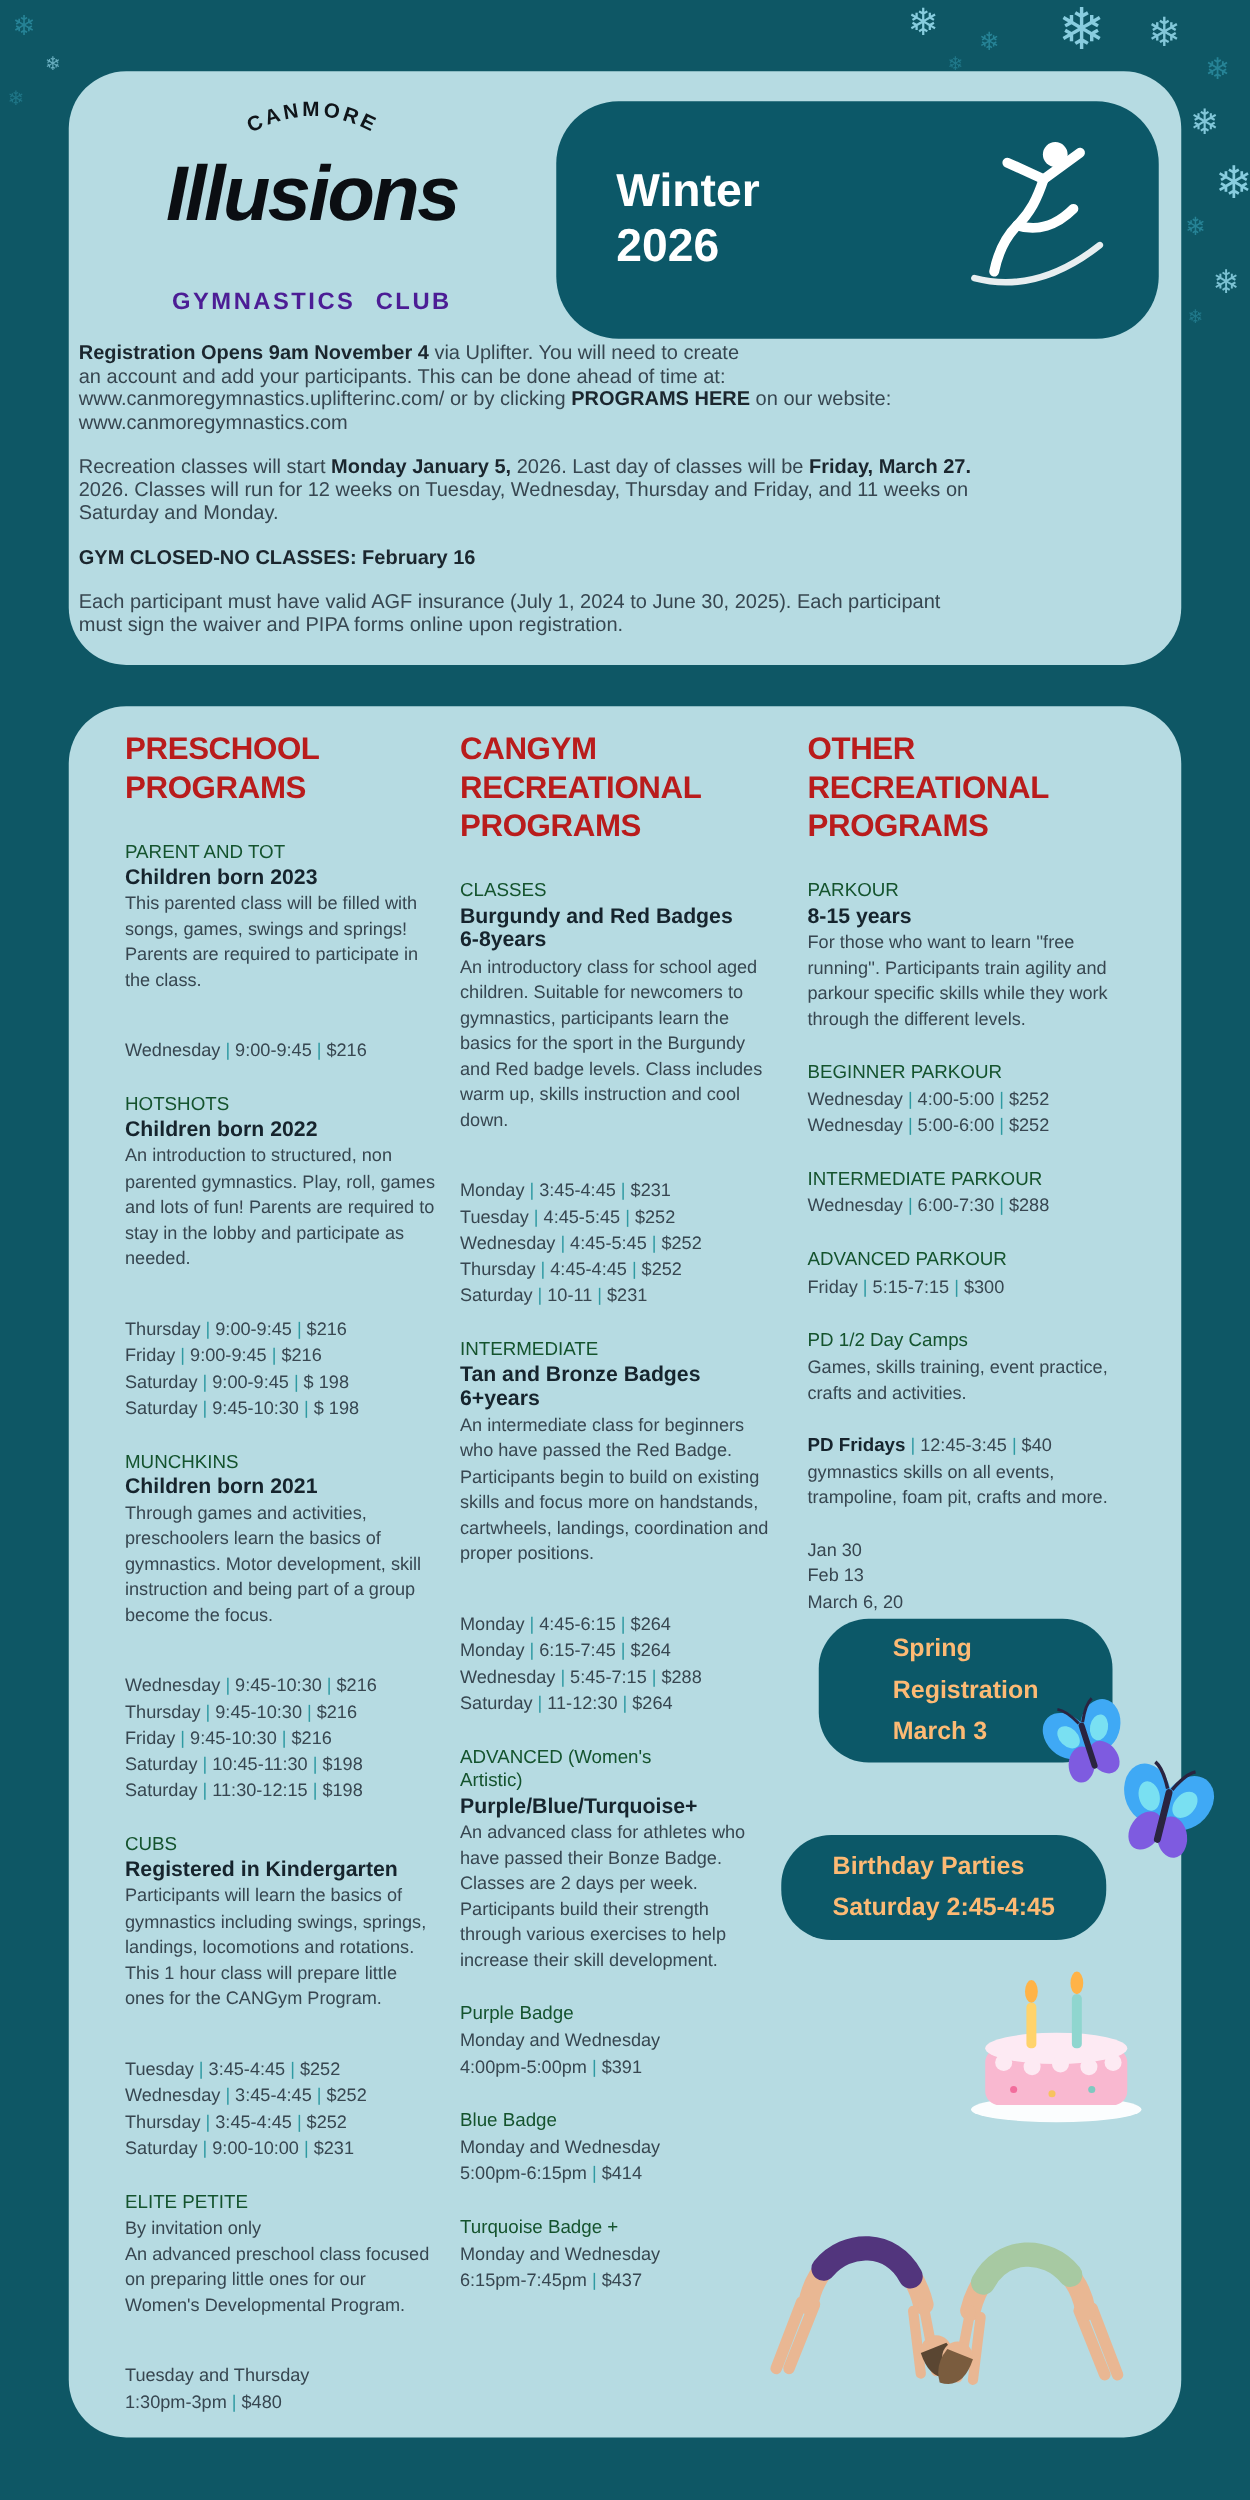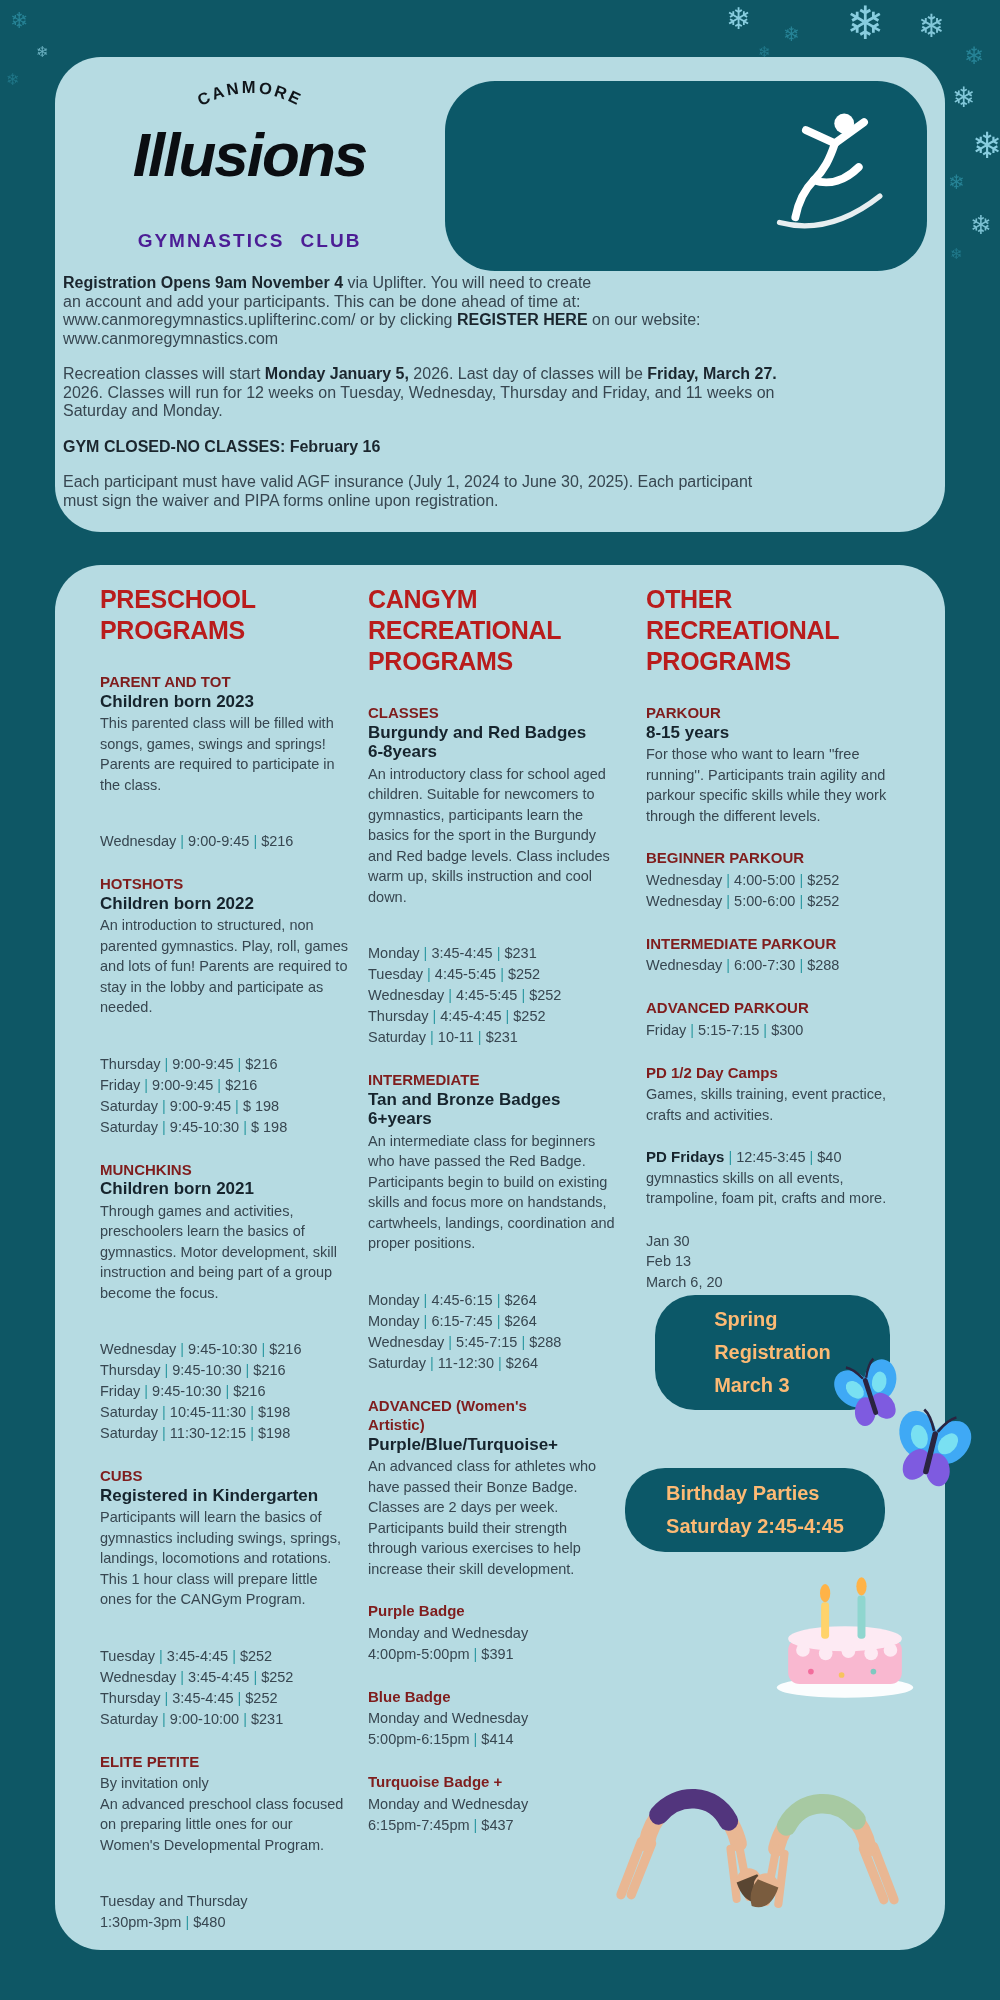--- a/index.html
+++ b/index.html
@@ -31,21 +31,21 @@
   .intro p{margin:0 0 17px 0;white-space:pre-line}
   .intro b{color:#1b262e}
   .intro p.bold{font-weight:bold;color:#1b262e}
 
   
   .col{position:absolute;top:19px;width:252px;color:var(--body,#374650)}
   .col1{left:45px}.col2{left:313px}.col3{left:591px}
   .col-title{font-size:25px;line-height:31px;font-weight:700;letter-spacing:-0.3px;color:#b91c1c;
              white-space:pre-line;margin-bottom:26px}
   .sec{margin-bottom:22px}
-  .sec-h{font-size:15px;line-height:19.5px;font-weight:bold;color:#7f1d1d;white-space:pre-line}
+  .sec-h{font-size:15px;line-height:19.5px;font-weight:normal;color:#14532d;white-space:pre-line}
   .sec-sub{font-size:17px;line-height:19.5px;font-weight:bold;color:#16242d}
   .sec-body{font-size:14.5px;line-height:20.5px;margin-top:2px;white-space:pre-line}
   .sched{margin-top:2px}
   .sched.gap{margin-top:36px}
   .sched-line{font-size:14.5px;line-height:21px;white-space:nowrap}
   .pipe{color:var(--pipe,#2e9aa2);padding:0 4px}
   .inline-bold{font-weight:bold;color:#16242d;font-size:15px}
 
   
   .pill{position:absolute;background:var(--accent,#0c5868);color:#fdba74;border-radius:40px;
@@ -81,37 +81,38 @@
     <div class="logo">
       <svg width="150" height="44" viewBox="0 0 150 44">
         <path id="arcpath" d="M 15 40 Q 75 0 135 40" fill="none"></path>
         <text class="arc-text"><textPath href="#arcpath" startOffset="50%" text-anchor="middle">CANMORE</textPath></text>
       </svg>
       <div class="brand-main">Illusions</div>
       <div class="brand-sub">GYMNASTICS CLUB</div>
     </div>
 
     <div class="season">
+      <div class="season-text"><span>Winter</span><br><span>2026</span></div>
       <svg width="120" height="132" viewBox="0 0 90 100">
         <g stroke="#ffffff" stroke-width="6" stroke-linecap="round" fill="none">
           <path d="M48 26 C44 38 40 46 32 54"></path>
           <path d="M48 26 L70 10"></path>
           <path d="M48 26 L26 16"></path>
           <path d="M32 54 C44 58 56 54 66 44"></path>
           <path d="M32 54 C24 62 20 72 18 82"></path>
           <path d="M6 86 Q44 96 82 66" stroke-width="4" opacity="0.9"></path>
         </g>
         <circle cx="55" cy="11" r="7.5" fill="#ffffff"></circle>
       </svg>
     </div>
 
     <div class="intro">
       <p><b>Registration Opens 9am November 4</b><span> via Uplifter. You will need to create
 an account and add your participants. This can be done ahead of time at:
-www.canmoregymnastics.uplifterinc.com/ or by clicking </span><b>REGISTER HERE</b><span> on our website:
+www.canmoregymnastics.uplifterinc.com/ or by clicking </span><b>PROGRAMS HERE</b><span> on our website:
 www.canmoregymnastics.com</span></p>
       <p><span>Recreation classes will start </span><b>Monday January 5,</b><span> 2026. Last day of classes will be </span><b>Friday, March 27.</b><span>
 2026. Classes will run for 12 weeks on Tuesday, Wednesday, Thursday and Friday, and 11 weeks on
 Saturday and Monday.</span></p>
       <p class="bold">GYM CLOSED-NO CLASSES: February 16</p>
       <p>Each participant must have valid AGF insurance (July 1, 2024 to June 30, 2025). Each participant
 must sign the waiver and PIPA forms online upon registration.</p>
     </div>
   </section>
 

